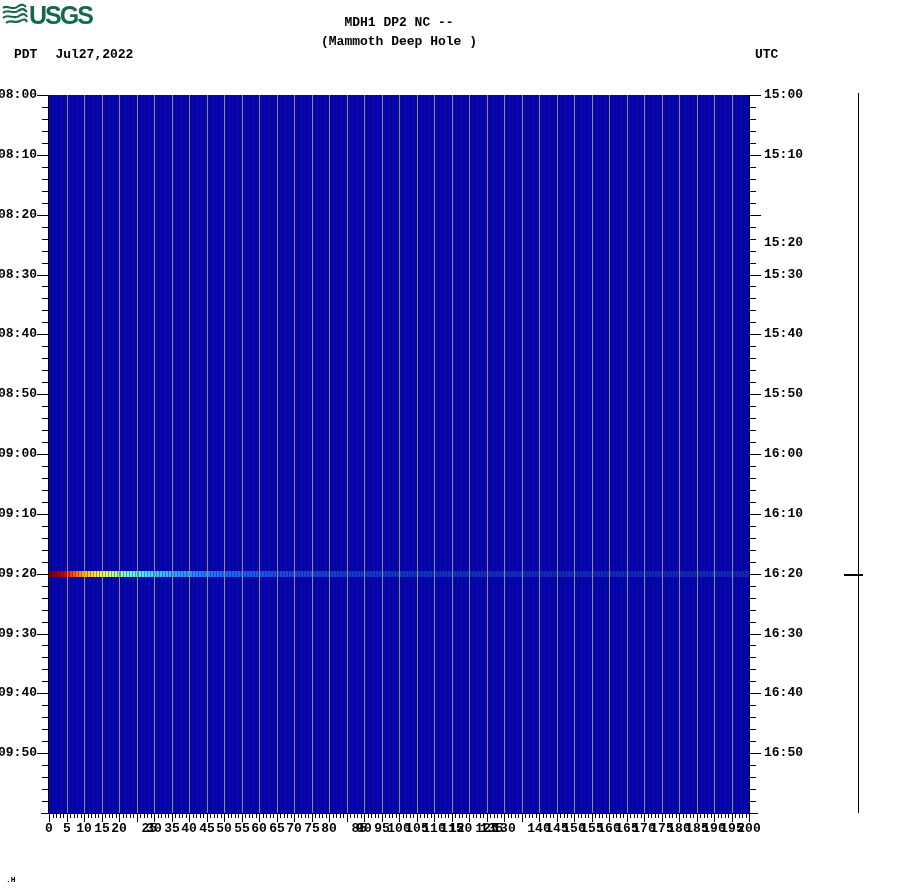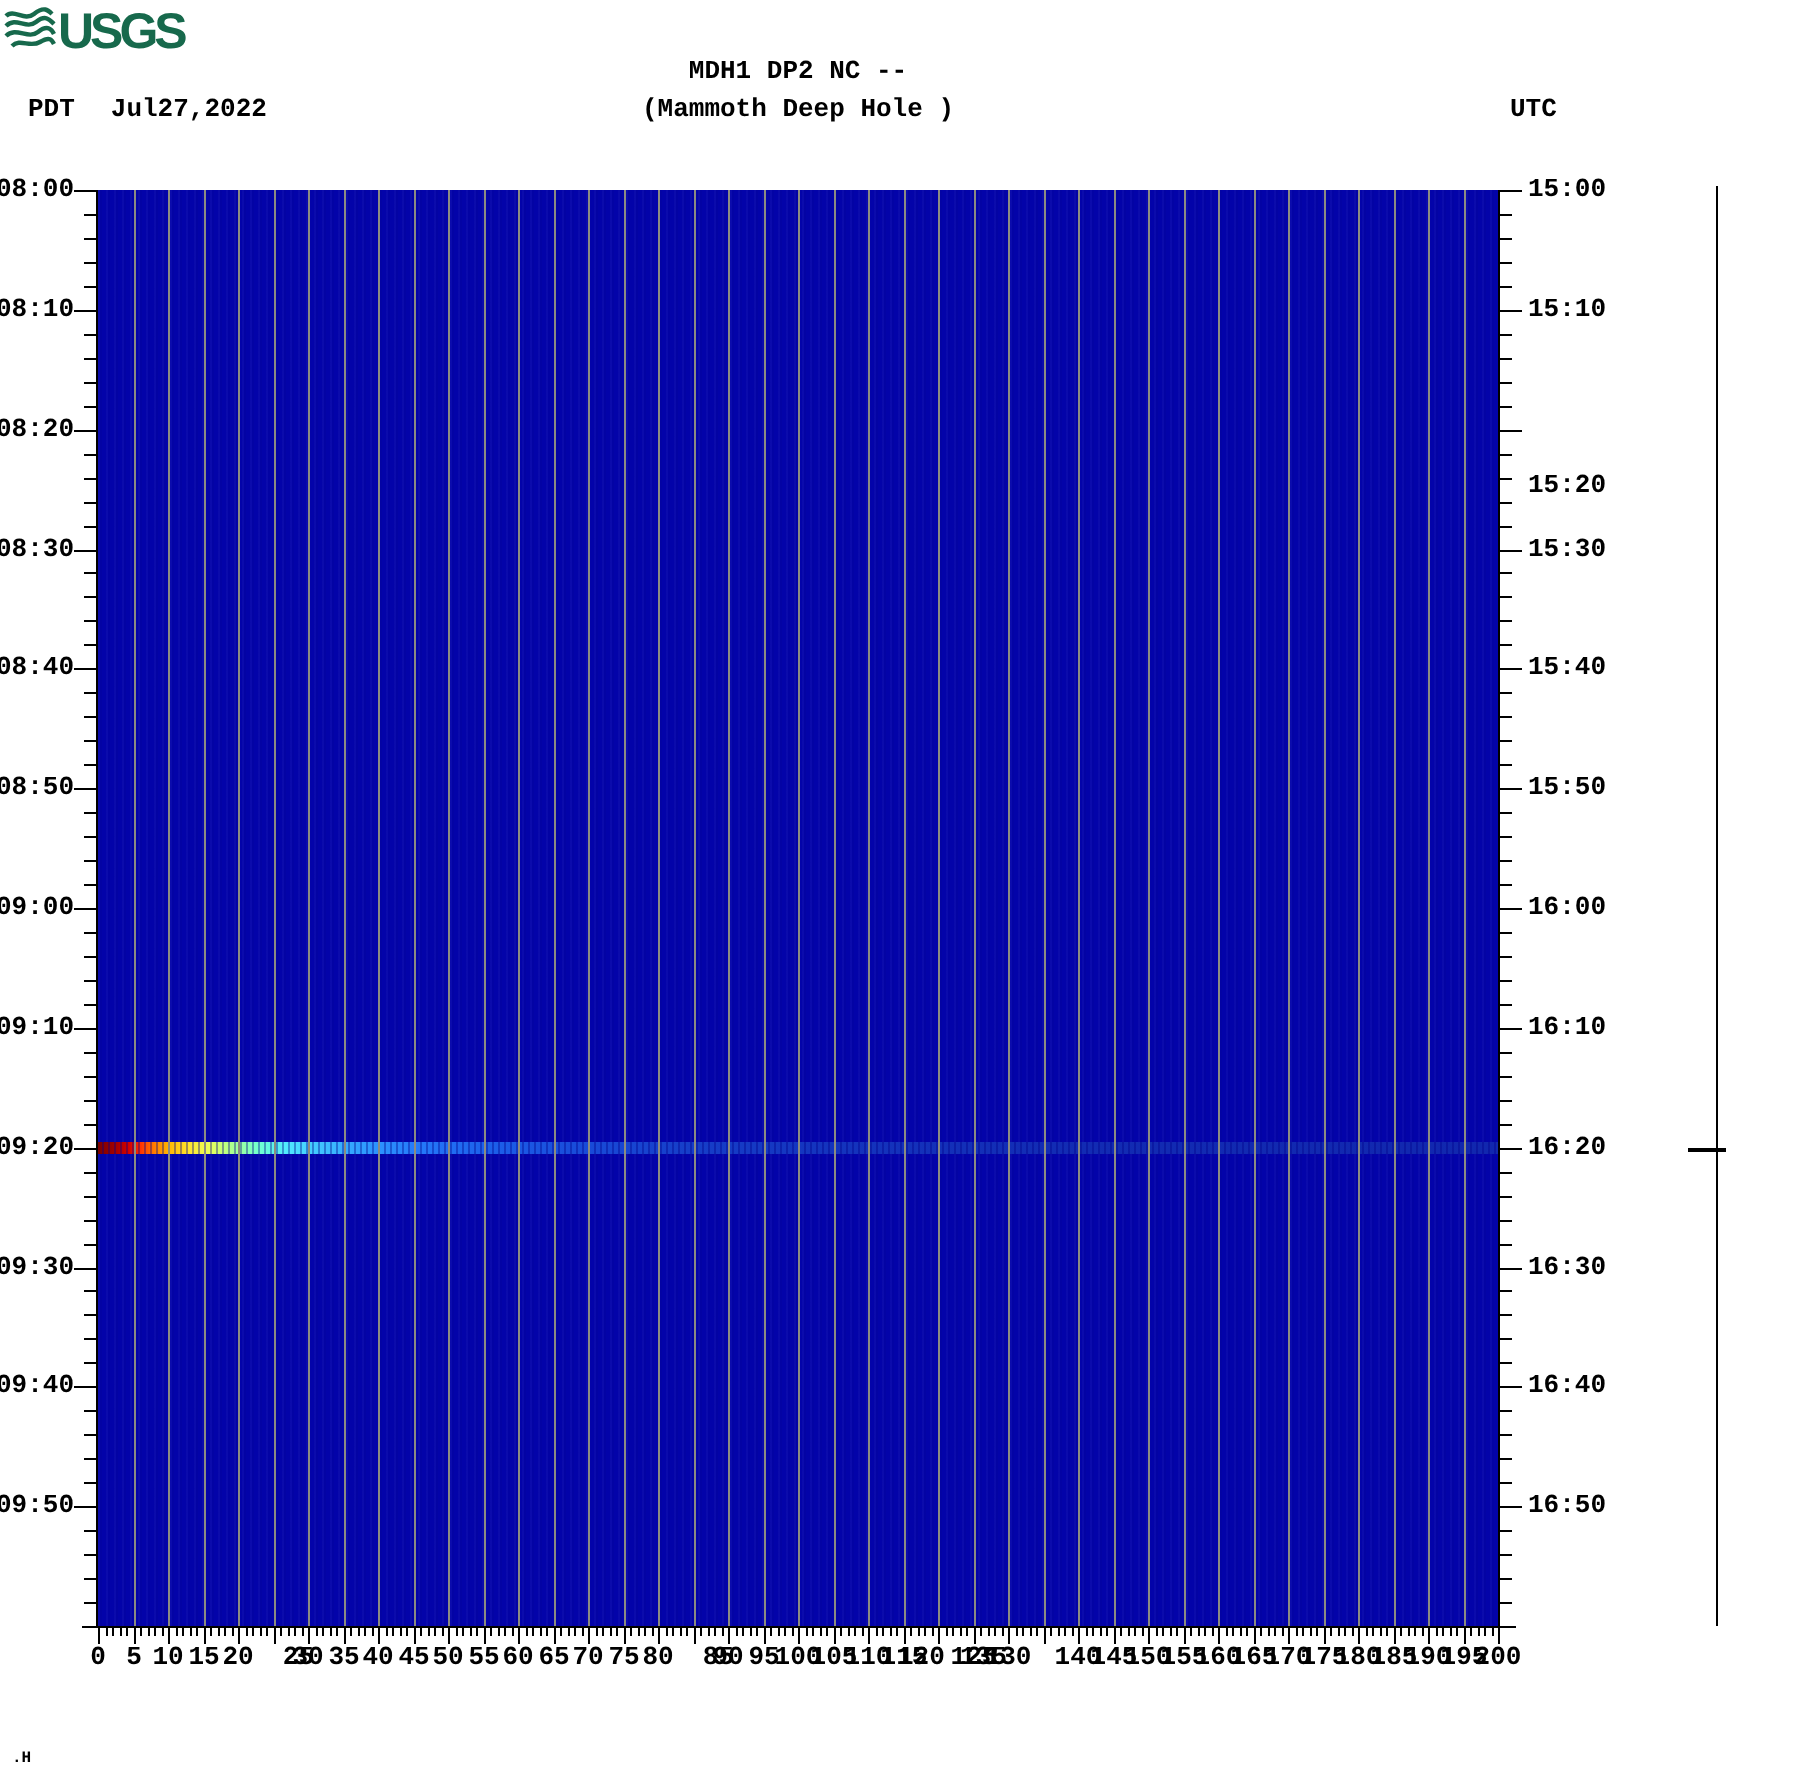--- a/index.html
+++ b/index.html
@@ -38,21 +38,21 @@
       <path d="M4 21 C8 17, 13 22, 18 19 S24 18, 25 20"></path>
     </g>
     <text x="27" y="22" font-family="Liberation Sans, sans-serif" font-weight="bold" font-size="25" letter-spacing="-2" fill="#17694C">USGS</text>
   </svg>
 
   <div id="header-left">
     <span class="lbl" style="position:static">PDT</span>
     <span class="lbl" style="position:static">Jul27,2022</span>
   </div>
 
-  <div id="titles" style="top:30px;height:40px;">
+  <div id="titles" style="top:17px;height:40px;">
     <div id="title1" class="lbl" style="position:absolute">MDH1 DP2 NC --</div>
     <div id="title2" class="lbl" style="position:absolute">(Mammoth Deep Hole )</div>
   </div>
 
   <div id="utc-lbl" class="lbl" style="position:absolute">UTC</div>
 
   <div id="plot-area" style="background-color: rgb(3, 3, 169);"></div>
 
   <div id="event-line" style="top: 571px; background: repeating-linear-gradient(90deg, rgba(0, 0, 140, 0) 0px, rgba(0, 0, 140, 0) 2px, rgba(0, 0, 140, 0.38) 2px, rgba(0, 0, 140, 0.38) 3px), linear-gradient(90deg, rgb(122, 0, 0) 0%, rgb(160, 0, 0) 1.2%, rgb(212, 0, 0) 2.2%, rgb(255, 46, 0) 3%, rgb(255, 122, 0) 4%, rgb(255, 179, 0) 5%, rgb(255, 230, 46) 6.5%, rgb(232, 255, 90) 8%, rgb(175, 255, 140) 9.5%, rgb(111, 255, 208) 11.5%, rgb(79, 233, 255) 13.5%, rgb(63, 194, 255) 16%, rgb(47, 155, 255) 19%, rgb(36, 120, 250) 23%, rgb(28, 95, 234) 28%, rgb(25, 76, 218) 34%, rgb(22, 62, 201) 42%, rgb(20, 52, 190) 52%, rgb(18, 43, 179) 70%, rgb(17, 39, 174) 100%);"></div>
 

